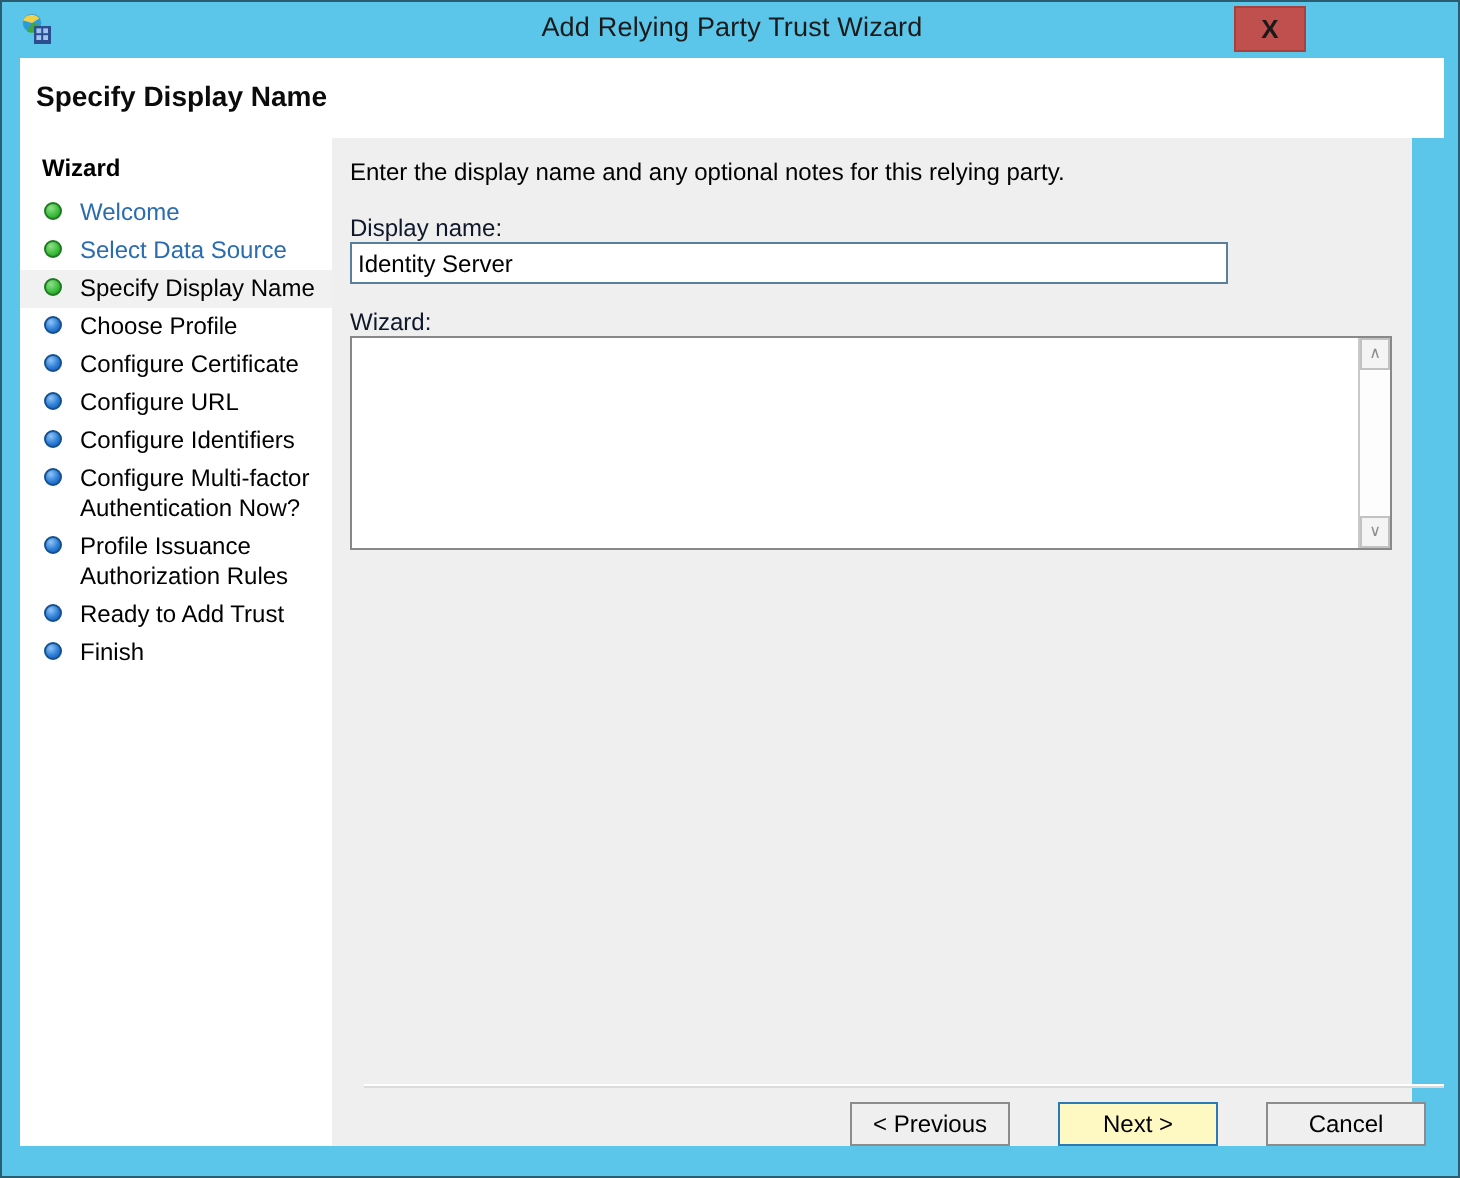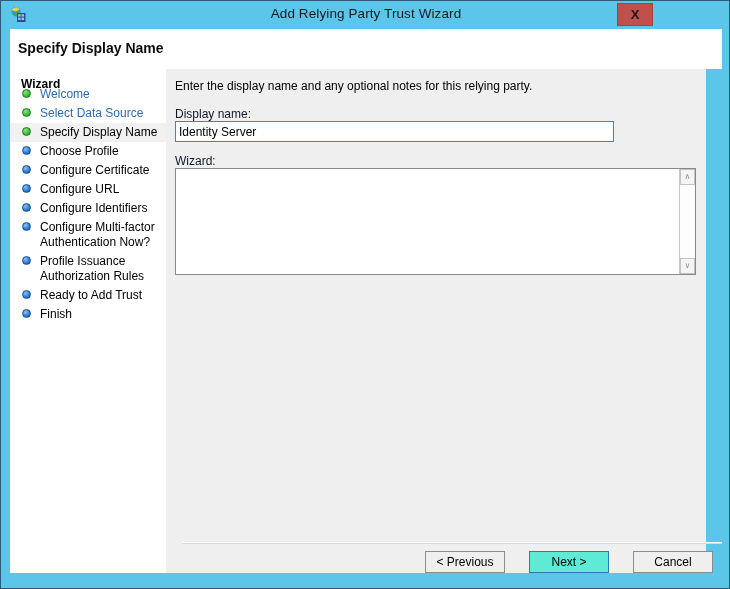--- a/index.html
+++ b/index.html
@@ -91,21 +91,21 @@
   }
   .sidebar-title {
     position: absolute;
     left: 11px; top: 8px;
     font-size: 12px;
     font-weight: bold;
     color: #000000;
   }
   .steps {
     position: absolute;
-    left: 0; top: 16px;
+    left: 0; top: 28px;
     width: 160px;
   }
   .step {
     position: relative;
     min-height: 15px;
     padding: 2px 6px 2px 30px;
     box-sizing: border-box;
     font-size: 12px;
     line-height: 15px;
     color: #000000;
@@ -254,21 +254,21 @@
     font-family: "Liberation Sans", sans-serif;
     font-size: 12px;
     color: #000000;
     text-align: center;
     line-height: 20px;
     cursor: pointer;
     padding: 0;
   }
   .btn.default {
     border: 1px solid #2A7AB8;
-    background: #5eead4;
+    background: #fef9c3;
   }
 </style>
 </head>
 <body>
 
 <div class="window">
 
   <div class="titlebar">
     <div class="title-icon">
       <svg width="18" height="18" viewBox="0 0 18 18" xmlns="http://www.w3.org/2000/svg">

